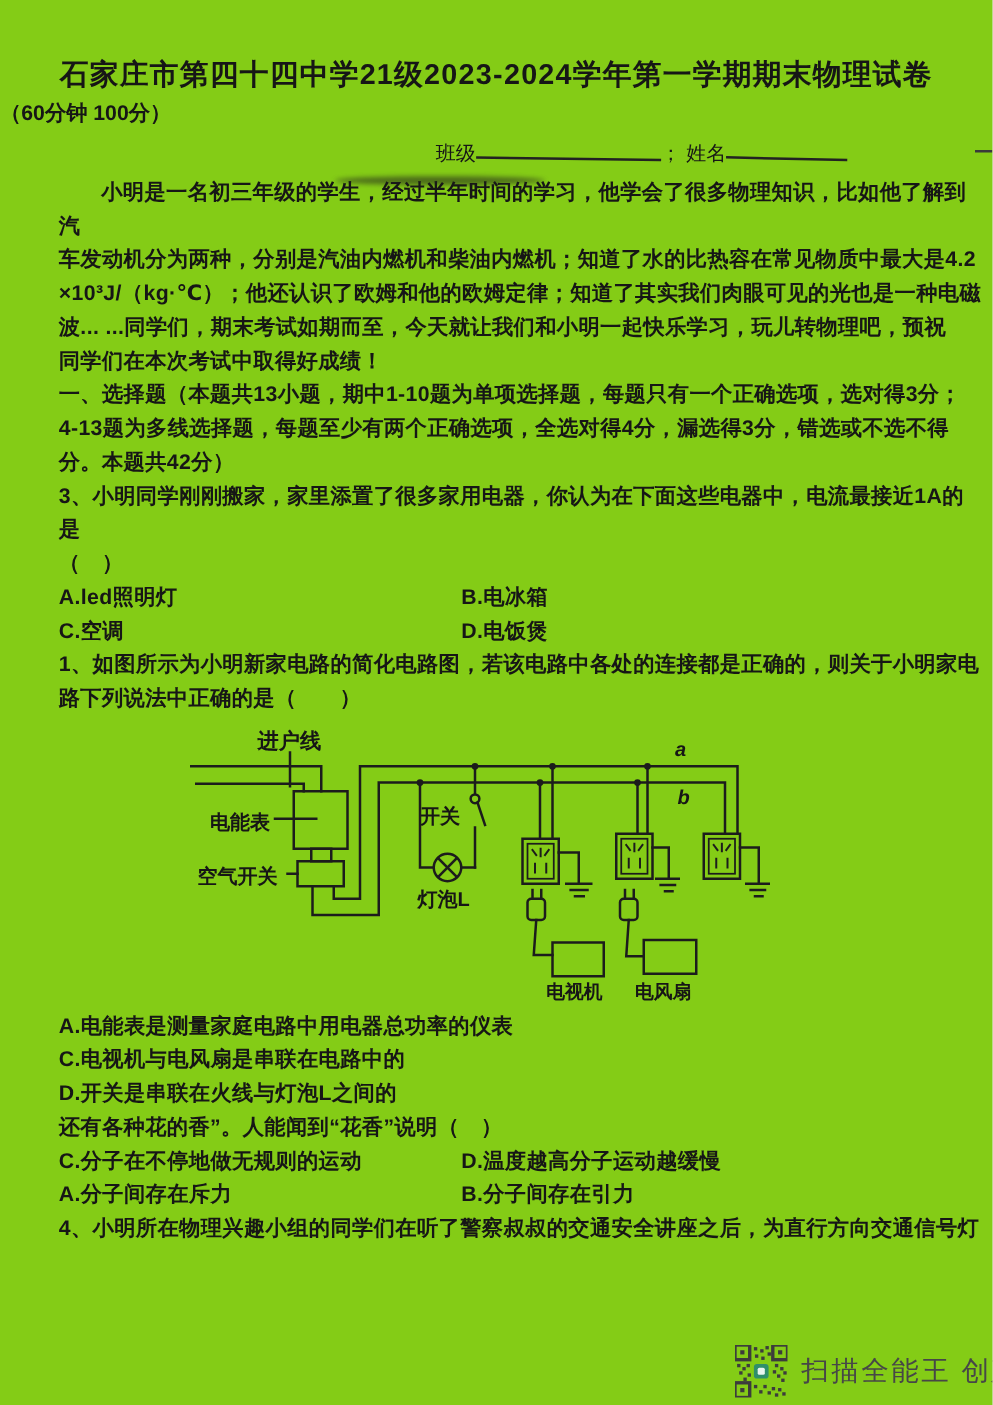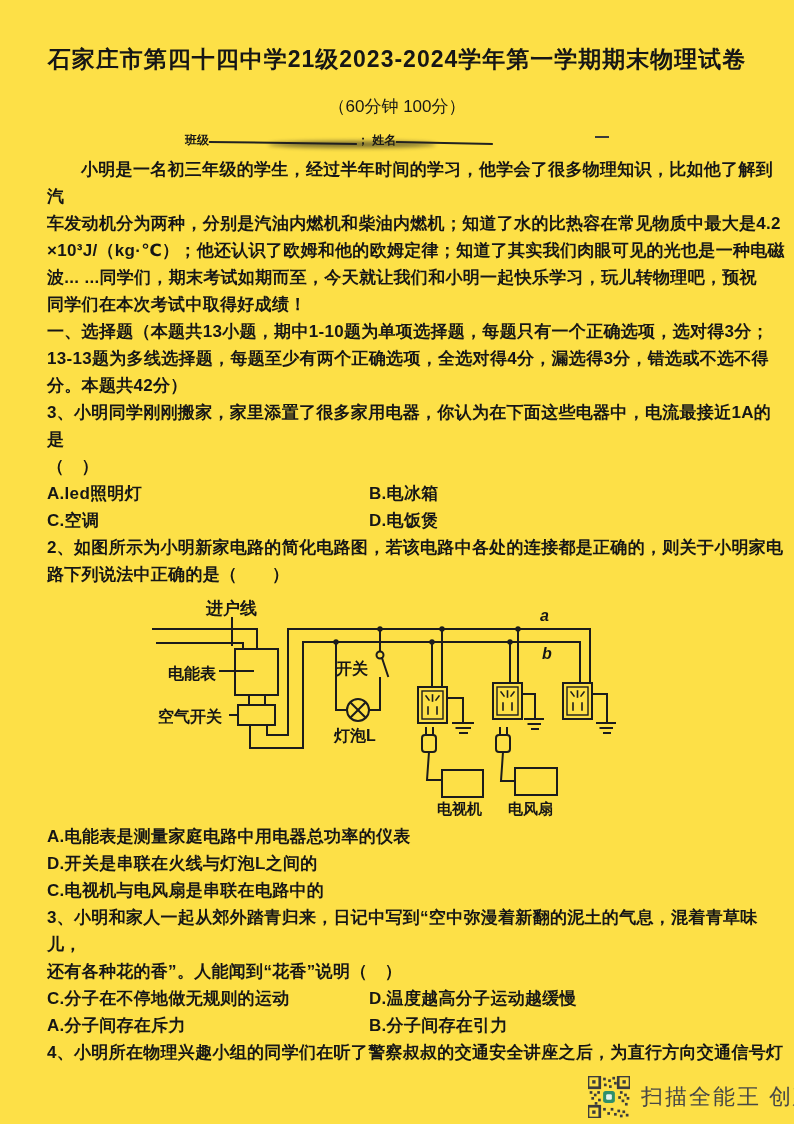--- a/index.html
+++ b/index.html
@@ -1,23 +1,23 @@
 <!DOCTYPE html>
 <html><head>
 <meta charset="utf-8">
 <style>
   html,body{margin:0;padding:0;background:#e8e8e8;}
   .page{
-    position:relative;width:794px;height:1124px;background:#fde047;
+    position:relative;width:794px;height:1124px;background:#84cc16;
     font-family:"Liberation Sans","DejaVu Sans",sans-serif;color:#161616;
     overflow:hidden;
   }
   .title{margin:0;padding-top:44px;text-align:center;font-size:23px;font-weight:700;letter-spacing:1px;}
-  .subtitle{margin-top:20px;text-align:center;font-size:17px;font-weight:400;}
-  .idline{margin:9px 0 0 185px;font-size:12px;font-weight:700;height:24px;white-space:nowrap;}
+  .subtitle{margin-top:4px;text-align:left;font-size:17px;font-weight:700;}
+  .idline{margin:9px 0 0 185px;font-size:16px;font-weight:400;height:24px;white-space:nowrap;text-align:right;}
   .blank{display:inline-block;border-bottom:2px solid #222;height:15px;}
   .blank-class{width:148px;transform:rotate(0.8deg);}
   .blank-name{width:97px;transform:rotate(1.3deg);}
   .stray-dash{display:inline-block;width:14px;border-top:2px solid #3a3a3a;margin-left:102px;vertical-align:6px;}
   .smudge{position:absolute;left:268px;top:141px;width:168px;height:7px;background:#1d1d1d;border-radius:50%;filter:blur(2px);opacity:.55;}
   .para{padding:0 8px 0 15px;font-size:17px;font-weight:700;line-height:27px;letter-spacing:.3px;margin-left:32px;}
   .intro{margin-top:5px;font-weight:600;}
   .indent{text-indent:34px;}
   .optrow .optcol{display:inline-block;width:322px;}
   .diagram-wrap{margin:2px 0 0 150px;width:530px;height:233px;}
@@ -48,37 +48,37 @@
   <div class="para intro">
     <div class="line indent">小明是一名初三年级的学生，经过半年时间的学习，他学会了很多物理知识，比如他了解到汽</div>
     <div class="line">车发动机分为两种，分别是汽油内燃机和柴油内燃机；知道了水的比热容在常见物质中最大是4.2</div>
     <div class="line">×10³J/（kg·℃）；他还认识了欧姆和他的欧姆定律；知道了其实我们肉眼可见的光也是一种电磁</div>
     <div class="line">波... ...同学们，期末考试如期而至，今天就让我们和小明一起快乐学习，玩儿转物理吧，预祝</div>
     <div class="line">同学们在本次考试中取得好成绩！</div>
   </div>
 
   <div class="para">
     <div class="line">一、选择题（本题共13小题，期中1-10题为单项选择题，每题只有一个正确选项，选对得3分；</div>
-    <div class="line">13-13题为多线选择题，每题至少有两个正确选项，全选对得4分，漏选得3分，错选或不选不得</div>
+    <div class="line">4-13题为多线选择题，每题至少有两个正确选项，全选对得4分，漏选得3分，错选或不选不得</div>
     <div class="line">分。本题共42分）</div>
   </div>
 
   <div class="para">
     <div class="line">3、小明同学刚刚搬家，家里添置了很多家用电器，你认为在下面这些电器中，电流最接近1A的是</div>
     <div class="line">（　）</div>
     <div class="line optrow">
       <span class="optcol">A.led照明灯</span><span>B.电冰箱</span>
     </div>
     <div class="line optrow">
       <span class="optcol">C.空调</span><span>D.电饭煲</span>
     </div>
   </div>
 
   <div class="para">
-    <div class="line">2、如图所示为小明新家电路的简化电路图，若该电路中各处的连接都是正确的，则关于小明家电</div>
+    <div class="line">1、如图所示为小明新家电路的简化电路图，若该电路中各处的连接都是正确的，则关于小明家电</div>
     <div class="line">路下列说法中正确的是（　　）</div>
   </div>
 
   <div class="diagram-wrap">
     <svg class="diagram" viewBox="0 0 530 233">
       <g stroke="#1c1c1c" stroke-width="2" fill="none" stroke-linecap="square">
 
         <g>
           <line x1="82" y1="28" x2="82" y2="55"></line>
           <path d="M3 39 H107 V59"></path>
@@ -203,26 +203,25 @@
           <path d="M353 162 L351 191 L365 191"></path>
         </g>
         <rect x="365" y="178" width="42" height="27"></rect>
         <text class="lbl-sm" x="358" y="224" stroke="none">电风扇</text>
       </g>
     </svg>
   </div>
 
   <div class="para">
     <div class="line">A.电能表是测量家庭电路中用电器总功率的仪表</div>
+    <div class="line">C.电视机与电风扇是串联在电路中的</div>
     <div class="line">D.开关是串联在火线与灯泡L之间的</div>
-    <div class="line">C.电视机与电风扇是串联在电路中的</div>
-  </div>
-
-  <div class="para">
-    <div class="line">3、小明和家人一起从郊外踏青归来，日记中写到“空中弥漫着新翻的泥土的气息，混着青草味儿，</div>
+  </div>
+
+  <div class="para">
     <div class="line">还有各种花的香”。人能闻到“花香”说明（　）</div>
     <div class="line optrow">
       <span class="optcol">C.分子在不停地做无规则的运动</span><span>D.温度越高分子运动越缓慢</span>
     </div>
     <div class="line optrow">
       <span class="optcol">A.分子间存在斥力</span><span>B.分子间存在引力</span>
     </div>
   </div>
 
   <div class="para">

